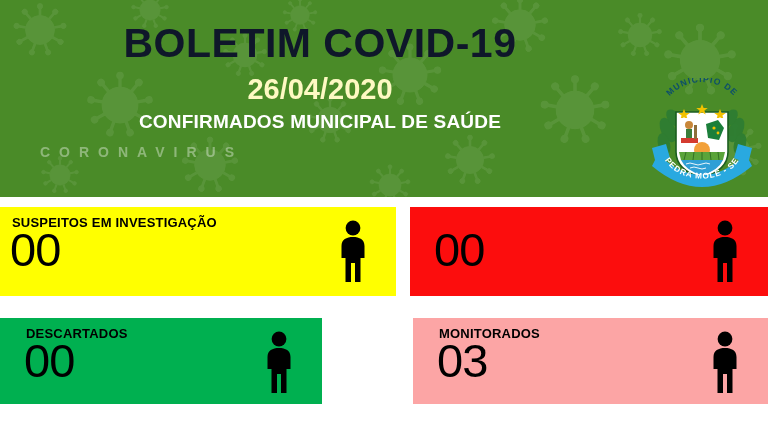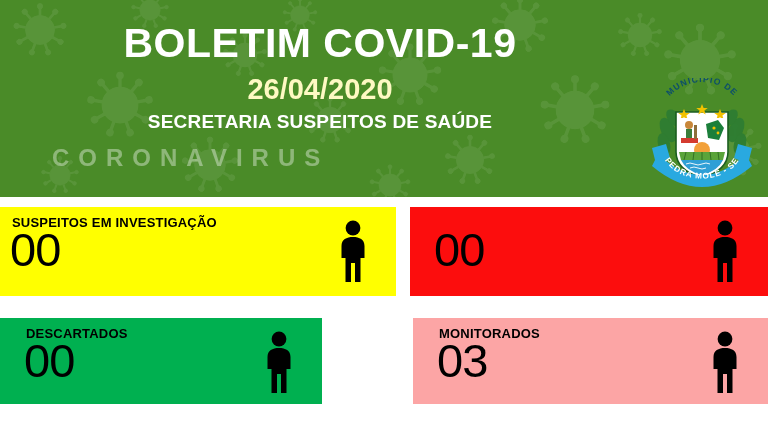--- a/index.html
+++ b/index.html
@@ -37,21 +37,21 @@
     top: 0;
     width: 640px;
     text-align: center;
     z-index: 3;
   }
   .title {
     margin: 0;
     padding-top: 22px;
     font-size: 41px;
     font-weight: bold;
-    color: #ffffff;
+    color: #0f172a;
     letter-spacing: 0.5px;
     line-height: 1.05;
     white-space: nowrap;
   }
   .date {
     margin: 0;
     padding-top: 9px;
     font-size: 29px;
     font-weight: bold;
     color: #fef9c3;
@@ -61,23 +61,23 @@
     margin: 0;
     padding-top: 8px;
     font-size: 19px;
     font-weight: bold;
     color: #ffffff;
     letter-spacing: 0.2px;
     line-height: 1.05;
   }
   .watermark-word {
     position: absolute;
-    left: 52px;
+    left: 40px;
     top: 144px;
-    font-size: 24px;
+    font-size: 14px;
     font-weight: bold;
     color: rgba(255,255,255,0.38);
     letter-spacing: 9px;
     z-index: 3;
   }
 
   
   .crest {
     position: absolute;
     left: 648px;
@@ -196,21 +196,21 @@
       <use href="#virus" transform="translate(700,60) scale(1.15)"></use>
       <use href="#virus" transform="translate(735,150) scale(0.85)"></use>
       <use href="#virus" transform="translate(60,175) scale(0.6)"></use>
       <use href="#virus" transform="translate(390,185) scale(0.65)"></use>
     </g>
   </svg>
 
   <div class="header-text">
     <h1 class="title">BOLETIM COVID-19</h1>
     <div class="date">26/04/2020</div>
-    <div class="subtitle">SECRETARIA SUSPEITOS DE SAÚDE</div>
+    <div class="subtitle">CONFIRMADOS MUNICIPAL DE SAÚDE</div>
   </div>
 
   <div class="watermark-word">CORONAVIRUS</div>
 
   <svg class="crest" viewBox="0 0 108 112" xmlns="http://www.w3.org/2000/svg">
     <defs>
       <path id="arcTop" d="M 12,44 A 42,40 0 0 1 96,44"></path>
       <path id="arcBot" d="M 16,80 A 40,30 0 0 0 92,80"></path>
     </defs>
 

